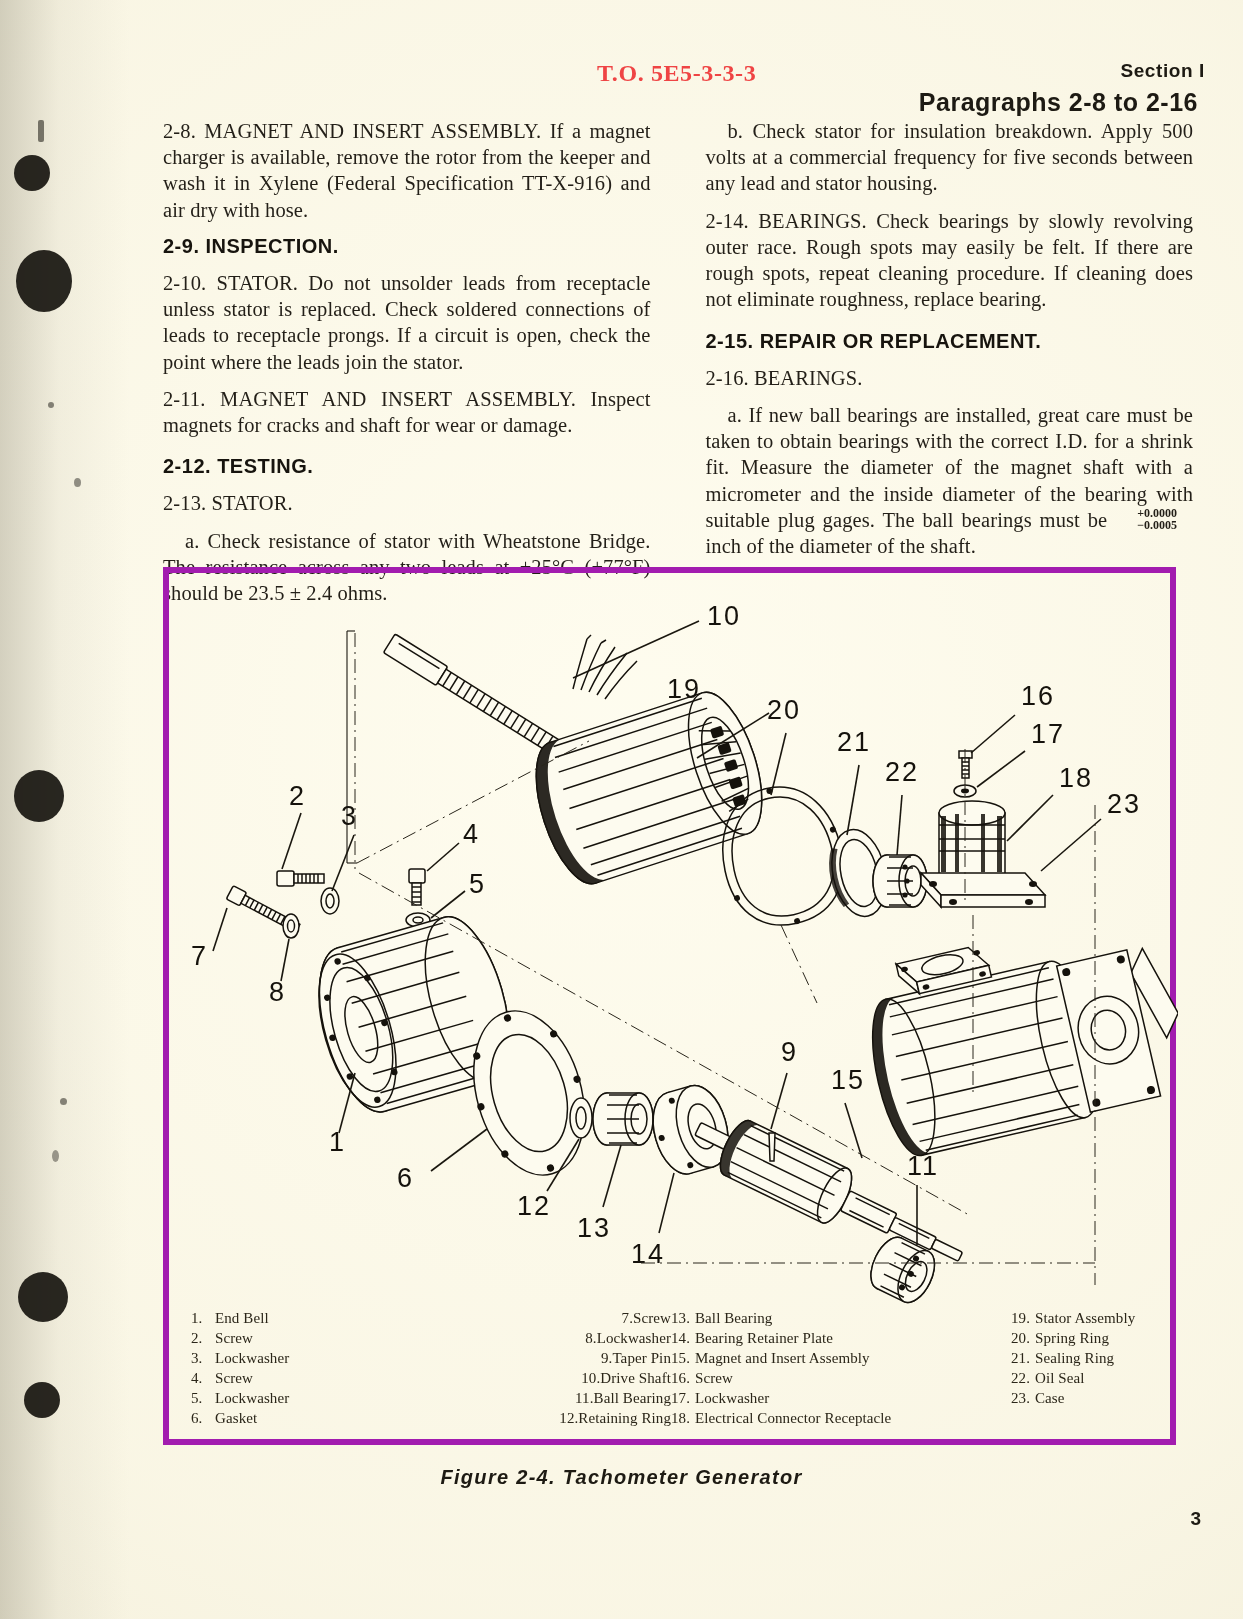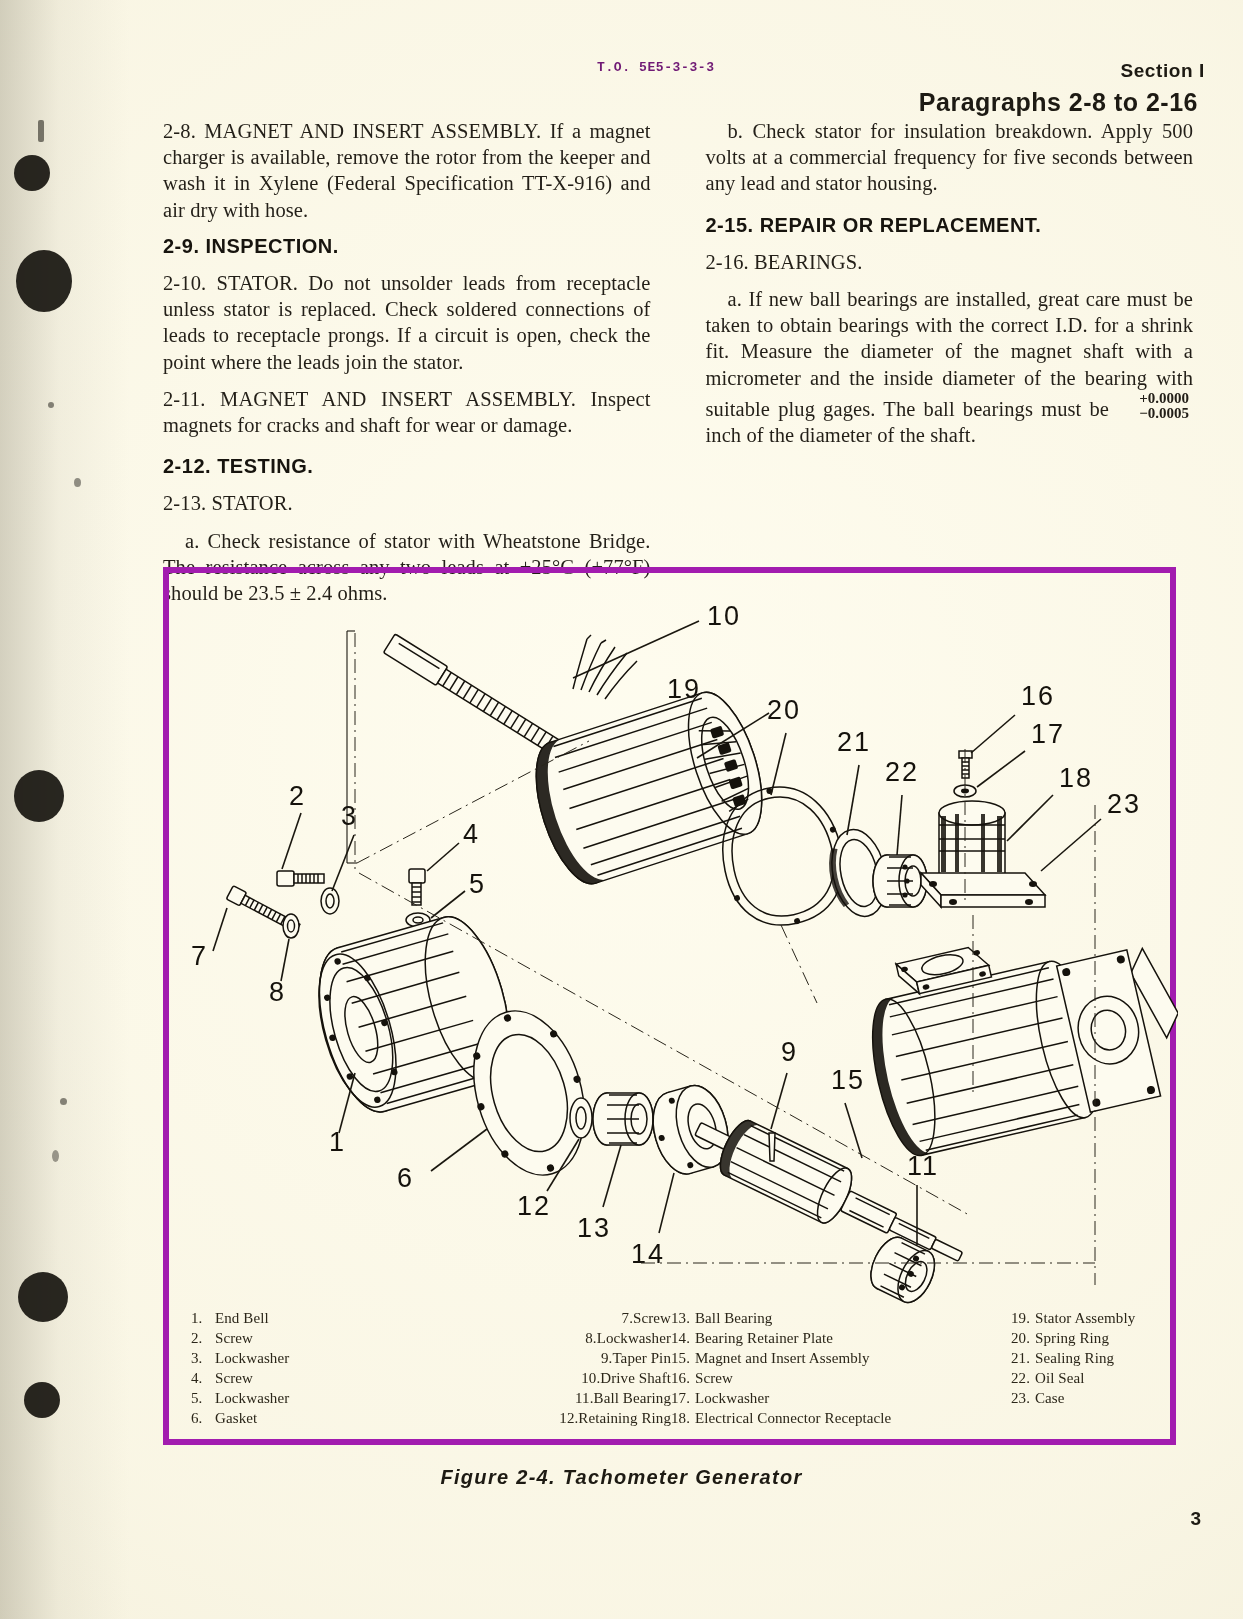--- a/index.html
+++ b/index.html
@@ -48,25 +48,25 @@
     top: 60px;
     left: 0;
     width: 1243px;
     height: 56px;
     z-index: 5;
   }
   .doc-number {
     position: absolute;
     left: 597px;
     top: 0;
-    font-family: Liberation Mono, monospace;
+    font-family: Liberation Serif, serif;
     font-weight: bold;
-    font-size: 13px;
+    font-size: 24px;
     letter-spacing: 0.6px;
-    color: #701a75;
+    color: #ef4444;
   }
   .section-label {
     position: absolute;
     right: 38px;
     top: 0;
     font-family: "Liberation Sans", sans-serif;
     font-weight: bold;
     font-size: 19px;
     letter-spacing: 0.6px;
     color: #1d1a13;
@@ -113,26 +113,26 @@
     font-size: 20px;
     font-weight: bold;
     letter-spacing: 0.5px;
     color: #17140e;
   }
   .col h3.first { margin-top: 12px; }
 
   .frac {
     display: inline-block;
     vertical-align: -0.15em;
-    font-size: 15px;
+    font-size: 12px;
     line-height: 1.02;
     text-align: left;
     font-weight: bold;
     letter-spacing: 0;
-    margin-right: 4px;
+    margin-right: 16px;
   }
   .frac span { display: block; white-space: nowrap; }
 
   
   .figure-box {
     position: absolute;
     left: 163px;
     top: 567px;
     width: 1013px;
     height: 878px;
@@ -236,20 +236,21 @@
       <h3 class="first">2-9. INSPECTION.</h3>
       <p>2-10. STATOR. Do not unsolder leads from receptacle unless stator is replaced. Check soldered connections of leads to receptacle prongs. If a circuit is open, check the point where the leads join the stator.</p>
       <p>2-11. MAGNET AND INSERT ASSEMBLY. Inspect magnets for cracks and shaft for wear or damage.</p>
       <h3>2-12. TESTING.</h3>
       <p>2-13. STATOR.</p>
       <p class="indent">a. Check resistance of stator with Wheatstone Bridge. The resistance across any two leads at +25°C (+77°F) should be 23.5 ± 2.4 ohms.</p>
     </div>
 
     <div class="col">
       <p class="indent">b. Check stator for insulation breakdown. Apply 500 volts at a commercial frequency for five seconds between any lead and stator housing.</p>
+      <p>2-14. BEARINGS. Check bearings by slowly revolving outer race. Rough spots may easily be felt. If there are rough spots, repeat cleaning procedure. If cleaning does not eliminate roughness, replace bearing.</p>
       <h3>2-15. REPAIR OR REPLACEMENT.</h3>
       <p>2-16. BEARINGS.</p>
       <p class="indent"><span>a. If new ball bearings are installed, great care must be taken to obtain bearings with the correct I.D. for a shrink fit. Measure the diameter of the magnet shaft with a micrometer and the inside diameter of the bearing with suitable plug gages. The ball bearings must be</span>
         <span class="frac"><span>+0.0000</span><span>−0.0005</span></span><span>inch of the diameter of the shaft.</span>
       </p>
     </div>
   </div>
 
   <div class="figure-box">
 

